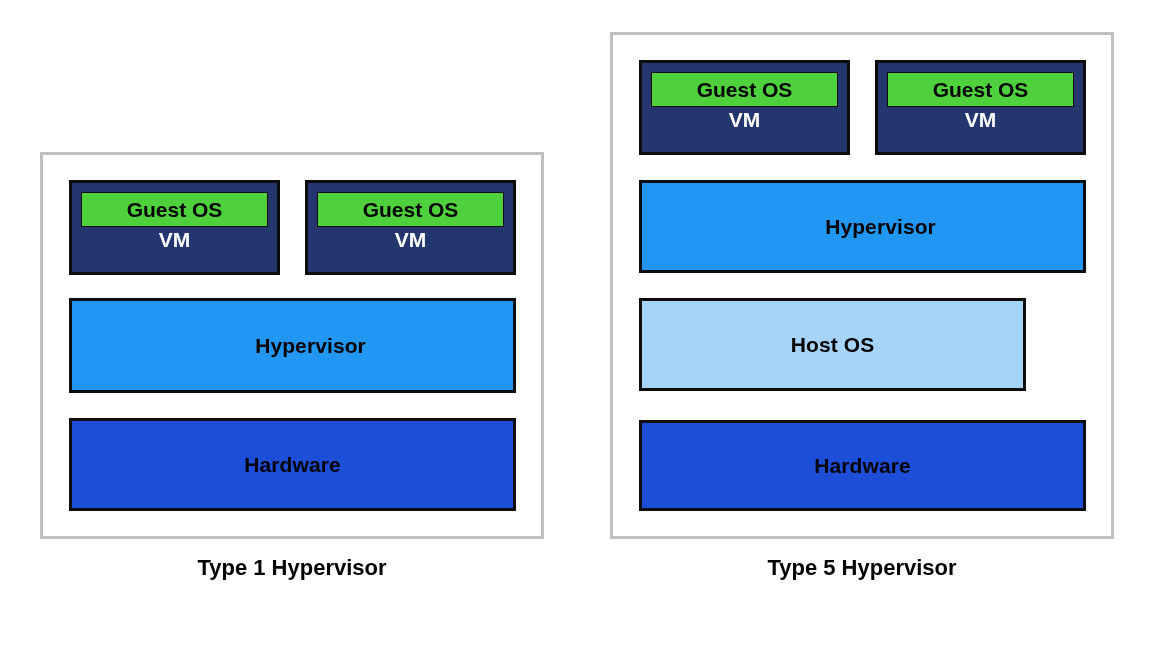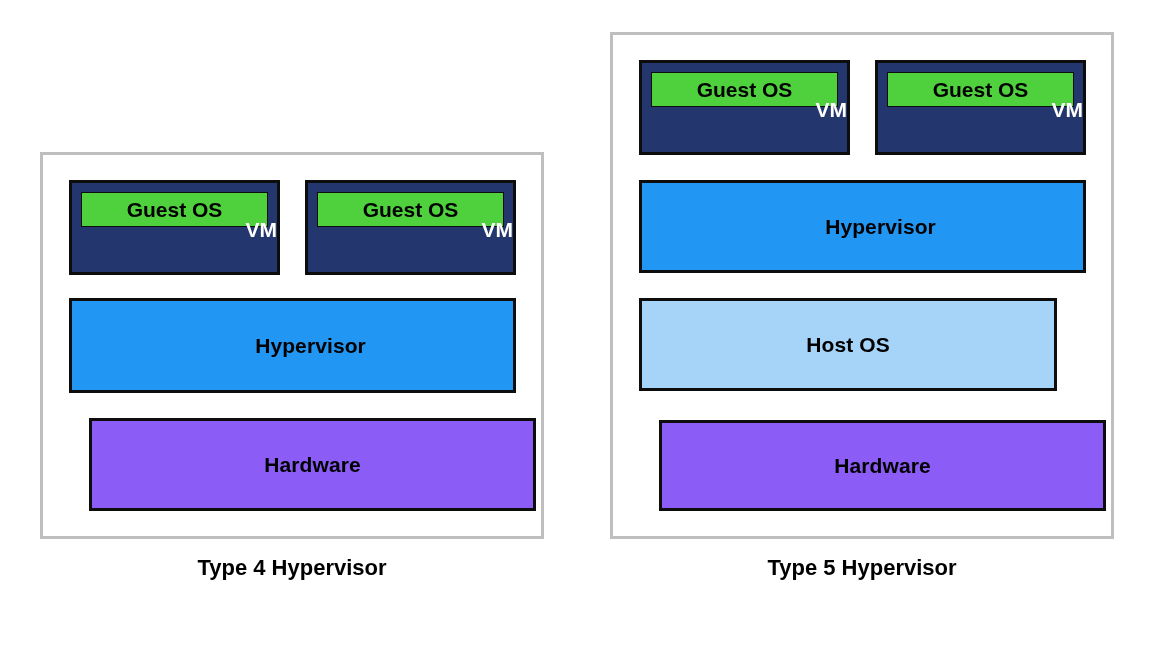--- a/index.html
+++ b/index.html
@@ -86,33 +86,33 @@
     font-weight: bold;
     font-size: 21px;
     color: #000000;
     line-height: 1;
     white-space: nowrap;
   }
   .vm-label {
     position: absolute;
     left: 0;
     right: 0;
-    top: 36px;
-    text-align: right;
+    top: 46px;
+    text-align: center;
     font-weight: bold;
     font-size: 21px;
     color: #ffffff;
     line-height: 1;
     white-space: nowrap;
   }
 
   
   .fill-hypervisor { background: #2196f3; padding-left: 36px; }
   .fill-hostos     { background: #a6d3f8; }
-  .fill-hardware   { background: #8b5cf6; margin-left: 20px; }
+  .fill-hardware   { background: #1d4ed8; }
 
   
   .caption {
     position: absolute;
     text-align: center;
     font-weight: bold;
     font-size: 22px;
     color: #000000;
     line-height: 36px;
   }
@@ -172,31 +172,31 @@
       <div class="guest-os">
         <span class="guest-os-label">Guest OS</span>
       </div>
       <div class="vm-label">VM</div>
     </div>
 
     <div class="layer fill-hypervisor" style="left:26px; top:145px; width:447px; height:93px;">
       <span class="layer-label">Hypervisor</span>
     </div>
 
-    <div class="layer fill-hostos" style="left:26px; top:263px; width:418px; height:93px;">
+    <div class="layer fill-hostos" style="left:26px; top:263px; width:387px; height:93px;">
       <span class="layer-label">Host OS</span>
     </div>
 
     <div class="layer fill-hardware" style="left:26px; top:385px; width:447px; height:91px;">
       <span class="layer-label">Hardware</span>
     </div>
 
   </div>
 
   <div class="caption caption-type1">
-    <span class="caption-line">Type 4 Hypervisor</span>
+    <span class="caption-line">Type 1 Hypervisor</span>
   </div>
 
   <div class="caption caption-type2">
     <span class="caption-line">Type 5 Hypervisor</span>
   </div>
 
 </div>
 
 </body></html>

